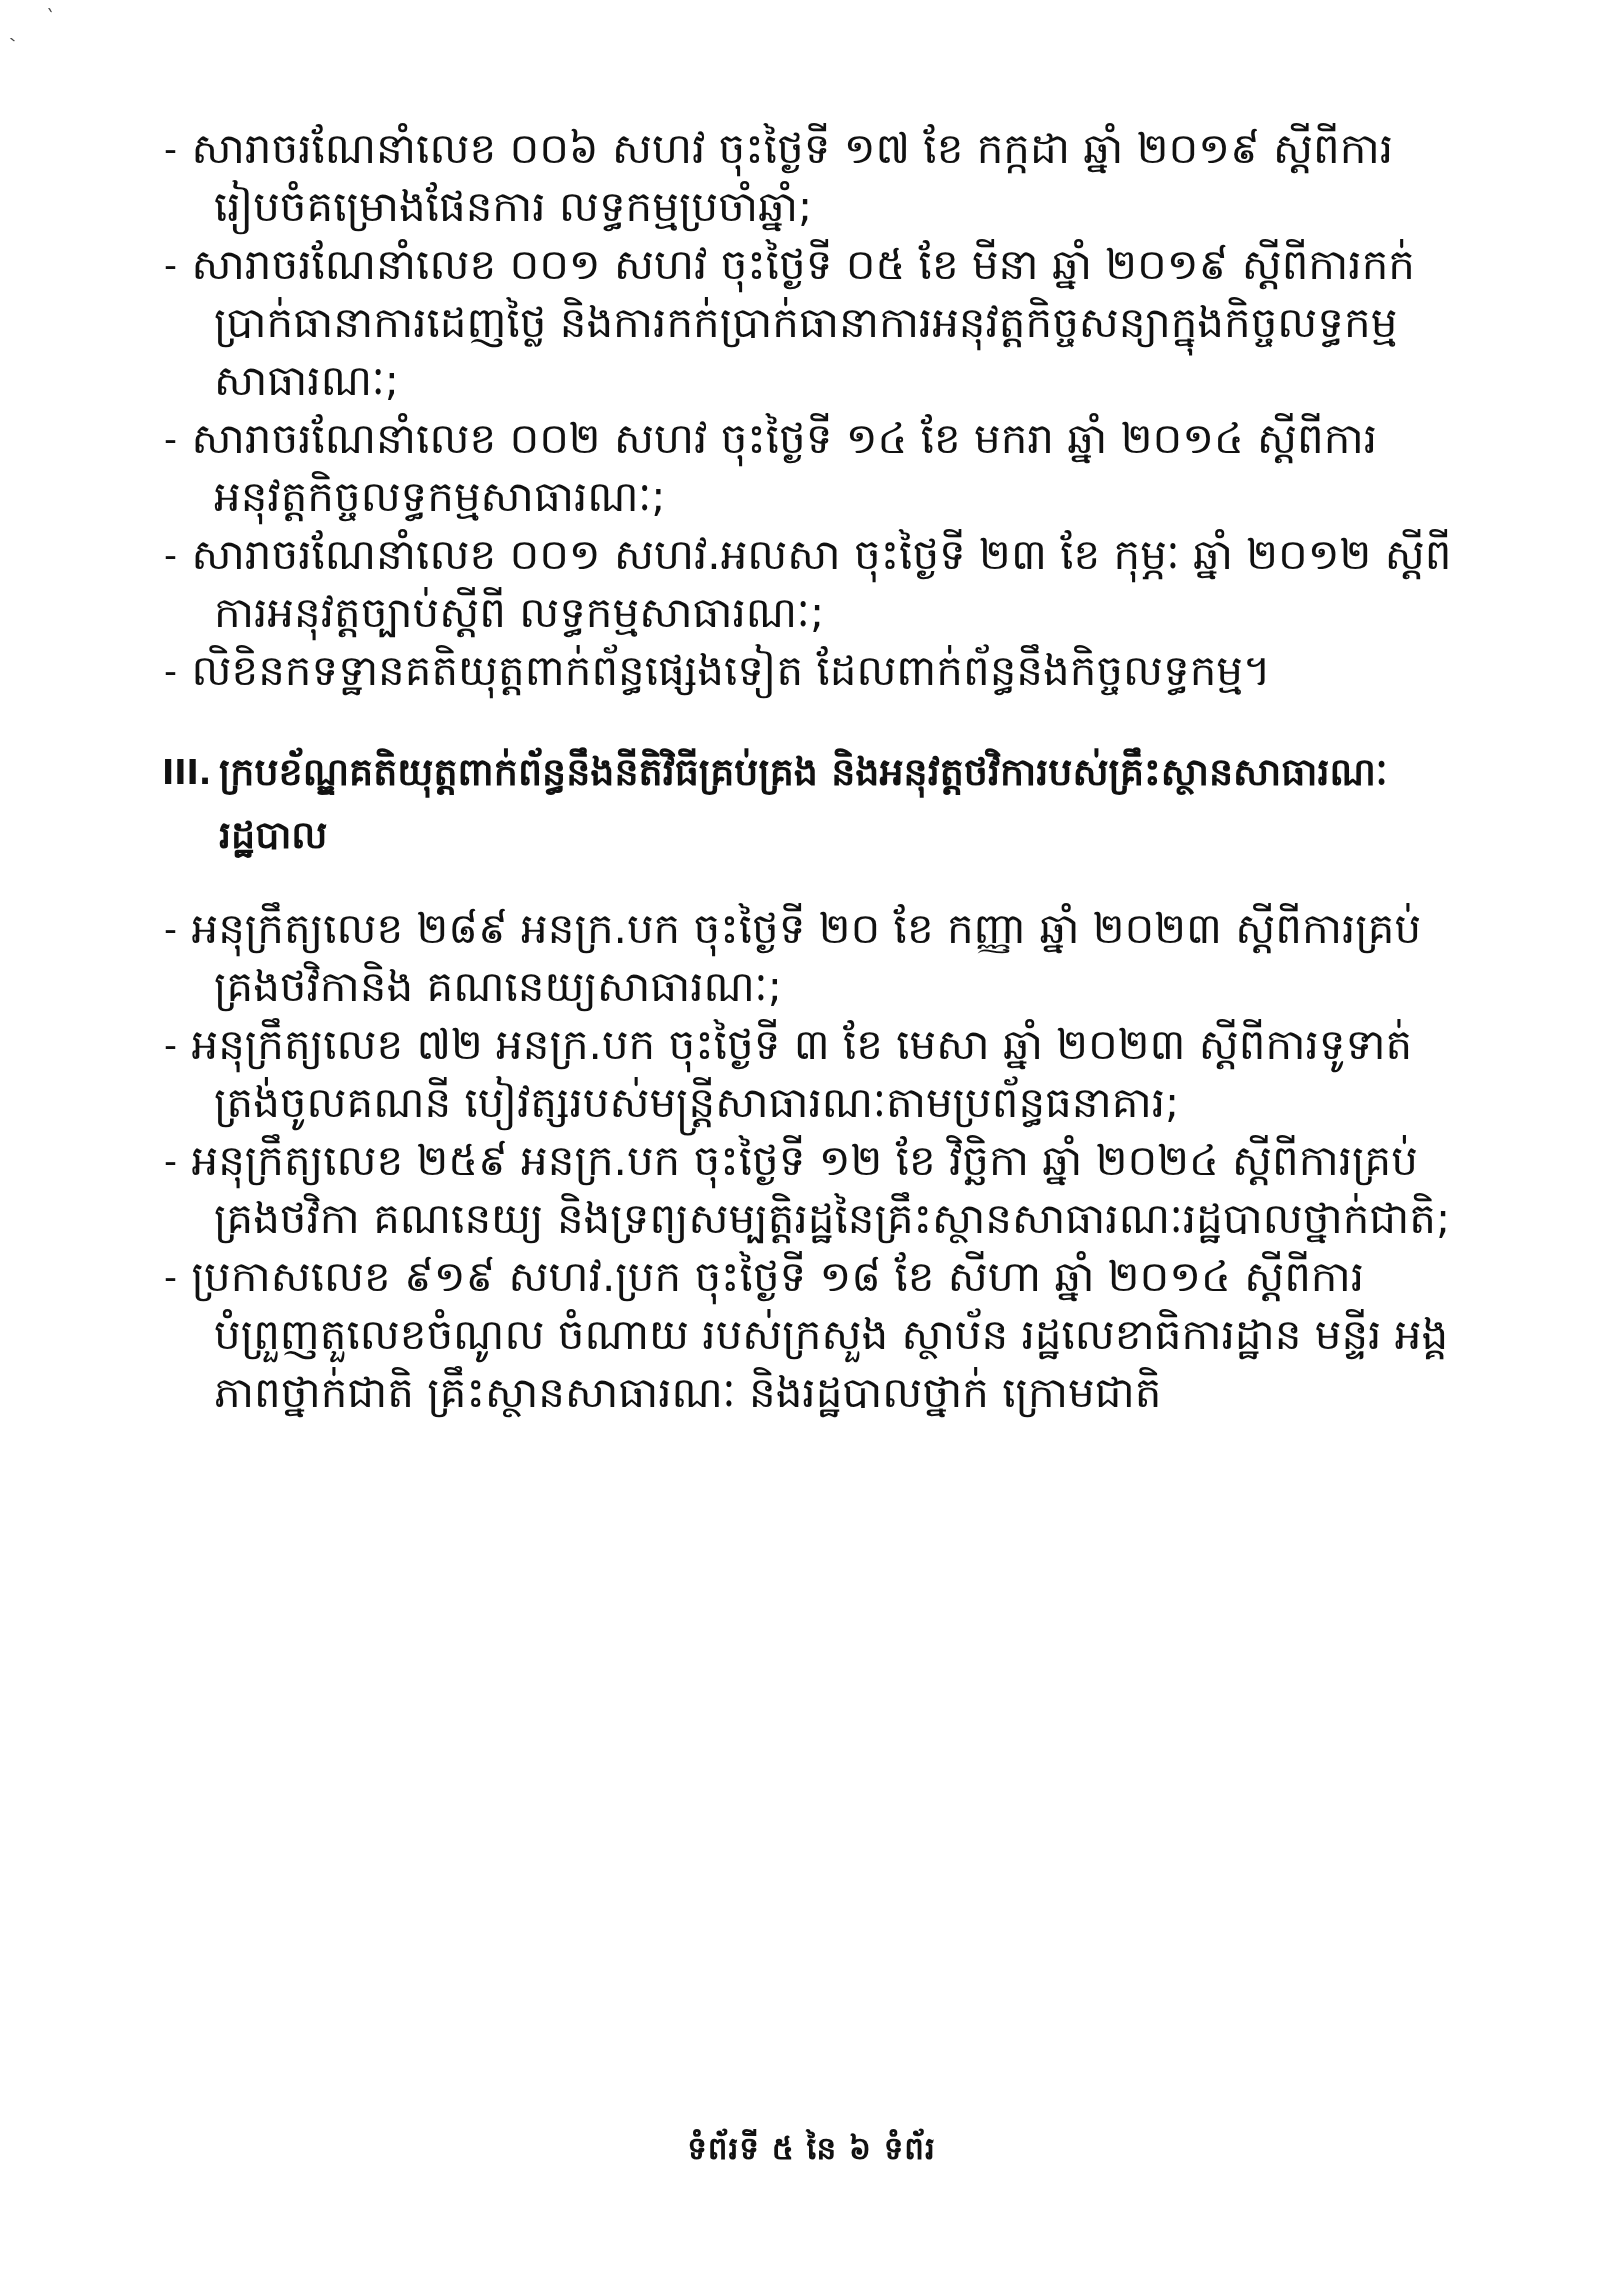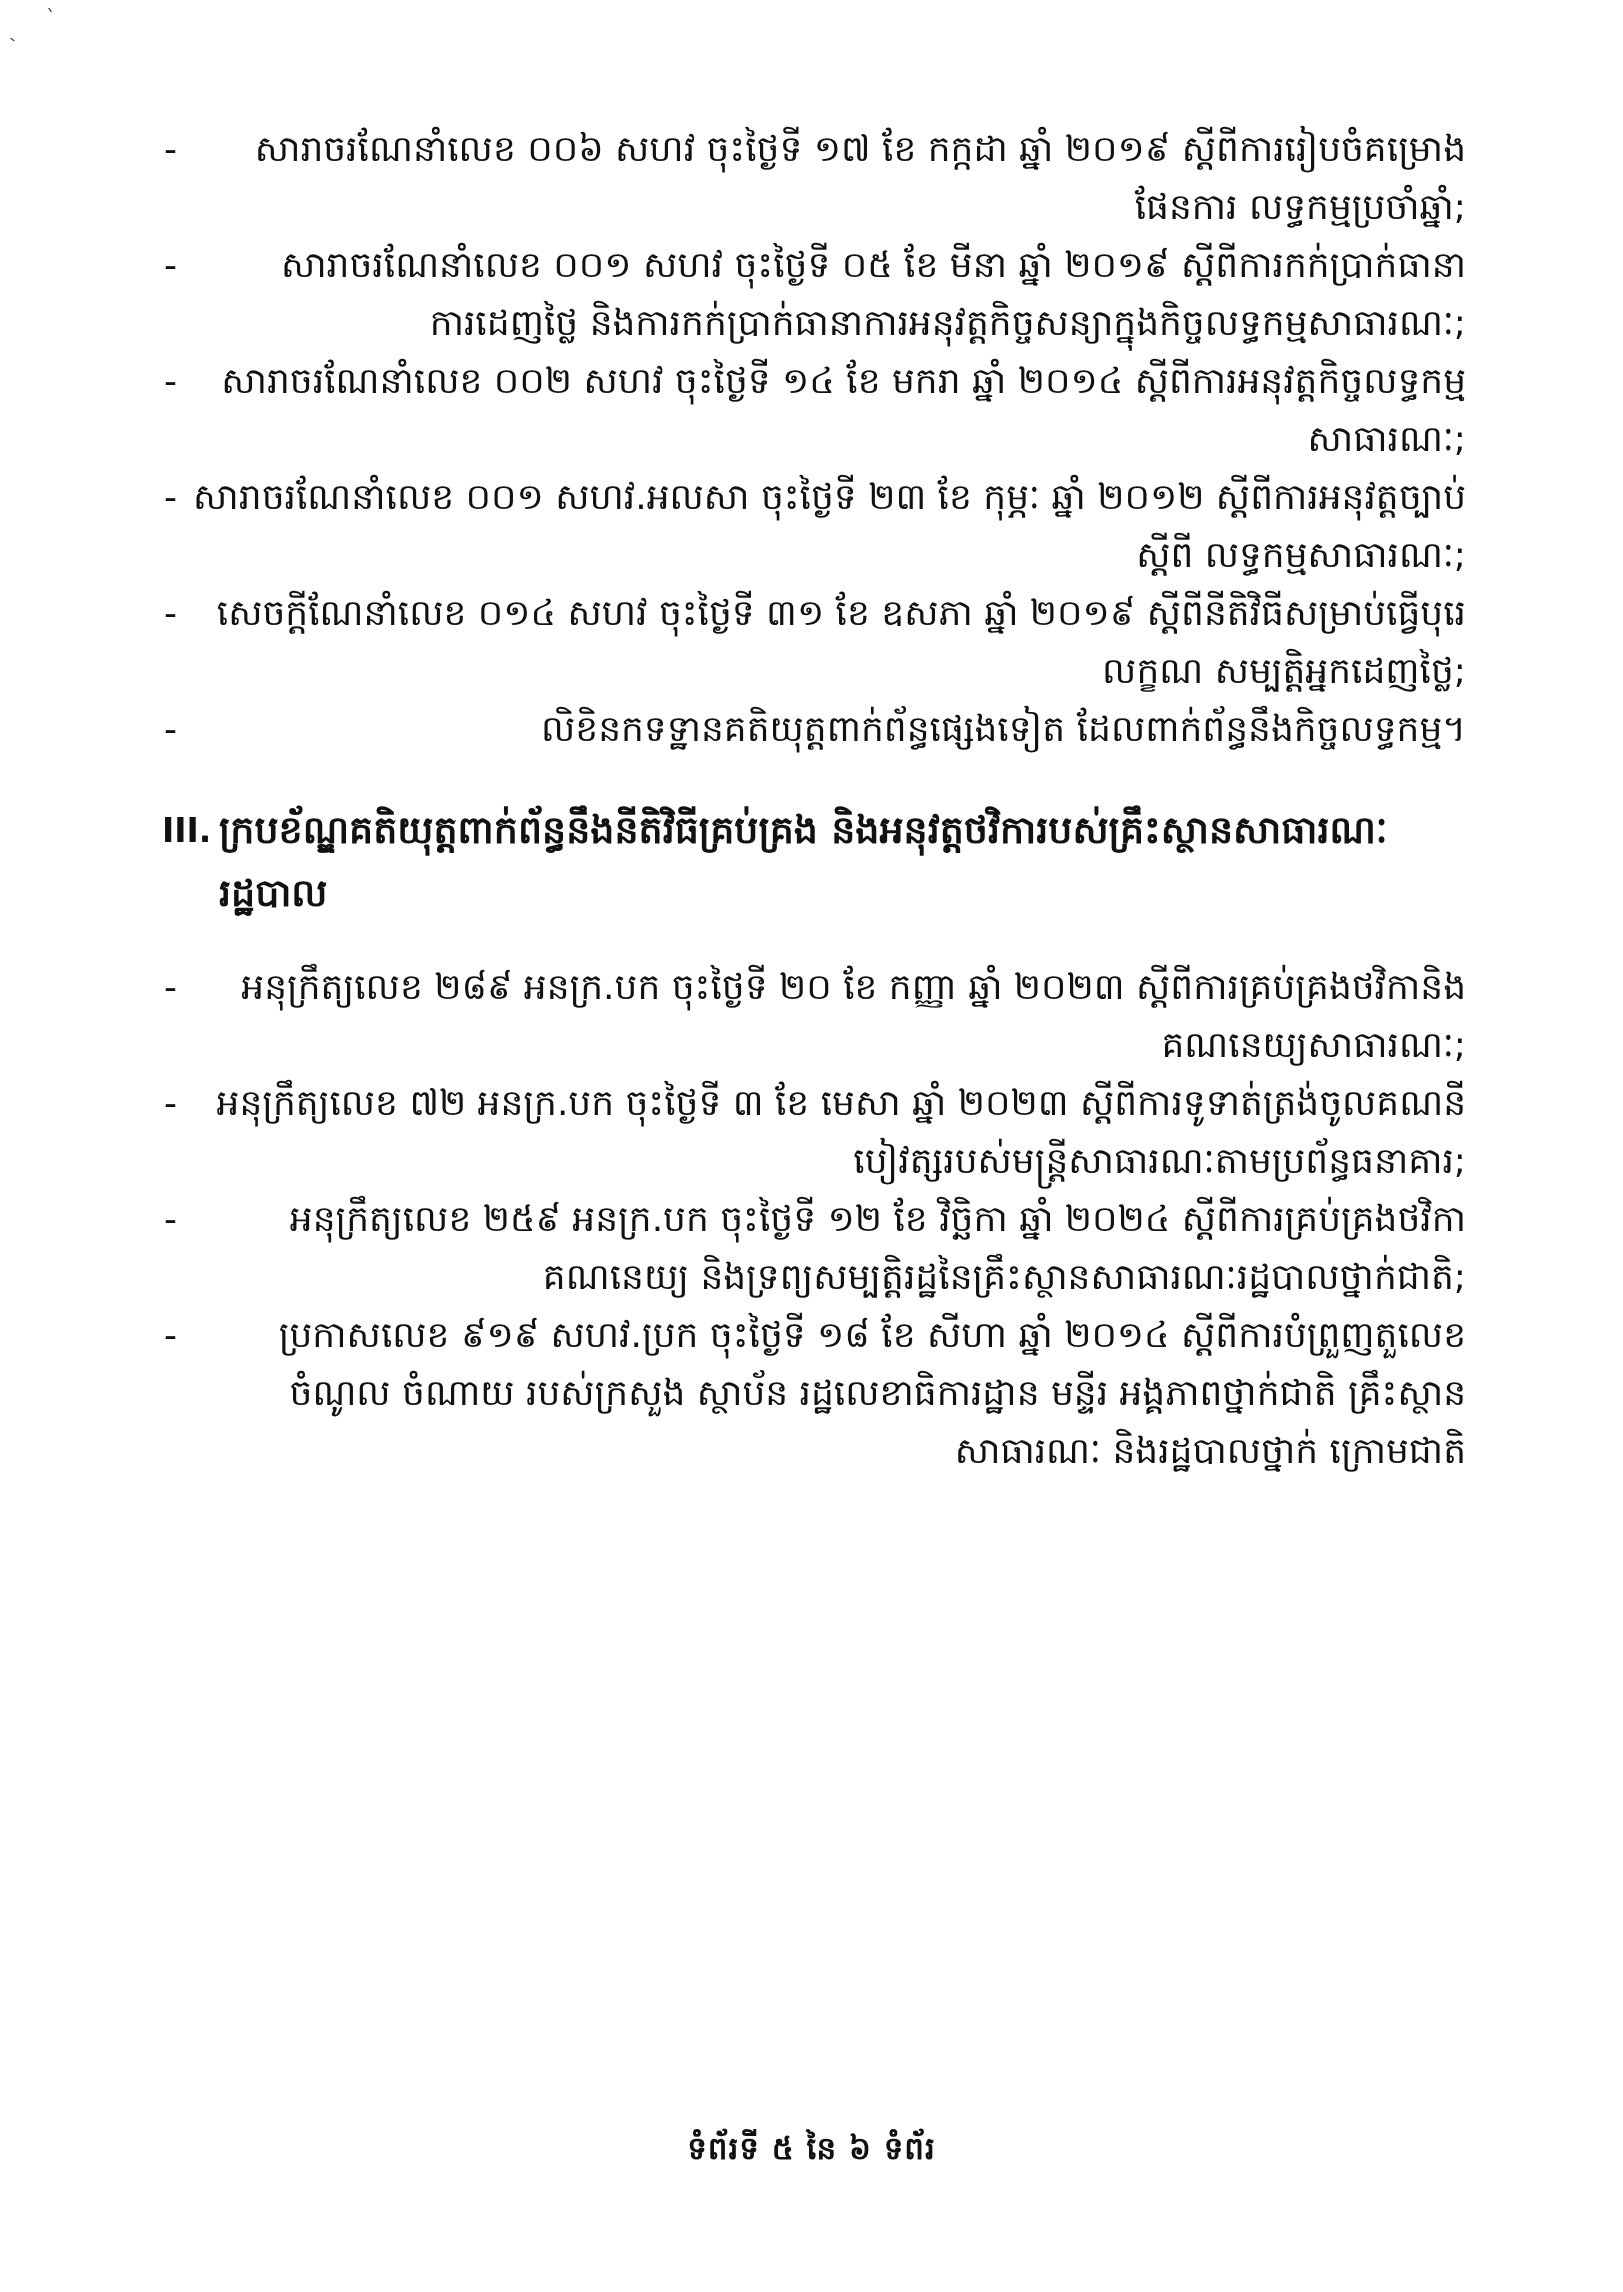--- a/index.html
+++ b/index.html
@@ -29,23 +29,23 @@
   .content {
     position: absolute;
     left: 162px;
     top: 120px;
     width: 1304px;
   }
   ul.ref-list {
     list-style: none;
     margin: 0;
     padding: 0;
-    font-size: 36px;
+    font-size: 42px;
     line-height: 58px;
-    text-align: right;
+    text-align: left;
   }
   ul.ref-list li {
     position: relative;
     padding-left: 52px;
     text-indent: -22.5px;
     margin: 0;
   }
   ul.ref-list li::before {
     content: "-";
     position: absolute;
@@ -93,21 +93,20 @@
   <span class="scan-mark m1">`</span>
   <span class="scan-mark m2">`</span>
 
   <div class="content">
 
     <ul class="ref-list">
       <li>សារាចរណែនាំលេខ ០០៦ សហវ ចុះថ្ងៃទី ១៧ ខែ កក្កដា ឆ្នាំ ២០១៩ ស្តីពីការរៀបចំគម្រោងផែនការ លទ្ធកម្មប្រចាំឆ្នាំ;</li>
       <li>សារាចរណែនាំលេខ ០០១ សហវ ចុះថ្ងៃទី ០៥ ខែ មីនា ឆ្នាំ ២០១៩ ស្តីពីការកក់ប្រាក់ធានាការដេញថ្លៃ និងការកក់ប្រាក់ធានាការអនុវត្តកិច្ចសន្យាក្នុងកិច្ចលទ្ធកម្មសាធារណៈ;</li>
       <li>សារាចរណែនាំលេខ ០០២ សហវ ចុះថ្ងៃទី ១៤ ខែ មករា ឆ្នាំ ២០១៤ ស្តីពីការអនុវត្តកិច្ចលទ្ធកម្មសាធារណៈ;</li>
       <li>សារាចរណែនាំលេខ ០០១ សហវ.អលសា ចុះថ្ងៃទី ២៣ ខែ កុម្ភៈ ឆ្នាំ ២០១២ ស្តីពីការអនុវត្តច្បាប់ស្តីពី លទ្ធកម្មសាធារណៈ;</li>
-      <li>សេចក្តីណែនាំលេខ ០១៤ សហវ ចុះថ្ងៃទី ៣១ ខែ ឧសភា ឆ្នាំ ២០១៩ ស្តីពីនីតិវិធីសម្រាប់ធ្វើបុរេលក្ខណ សម្បត្តិអ្នកដេញថ្លៃ;</li>
       <li>លិខិនកទទ្ឋានគតិយុត្តពាក់ព័ន្ធផ្សេងទៀត ដែលពាក់ព័ន្ធនឹងកិច្ចលទ្ធកម្ម។</li>
     </ul>
 
     <div class="section-heading">
       <span class="section-number">III.</span>
       <span class="section-title">ក្របខ័ណ្ឌគតិយុត្តពាក់ព័ន្ធនឹងនីតិវិធីគ្រប់គ្រង និងអនុវត្តថវិការបស់គ្រឹះស្ថានសាធារណៈរដ្ឋបាល</span>
     </div>
 
     <ul class="ref-list">
       <li>អនុក្រឹត្យលេខ ២៨៩ អនក្រ.បក ចុះថ្ងៃទី ២០ ខែ កញ្ញា ឆ្នាំ ២០២៣ ស្តីពីការគ្រប់គ្រងថវិកានិង គណនេយ្យសាធារណៈ;</li>

